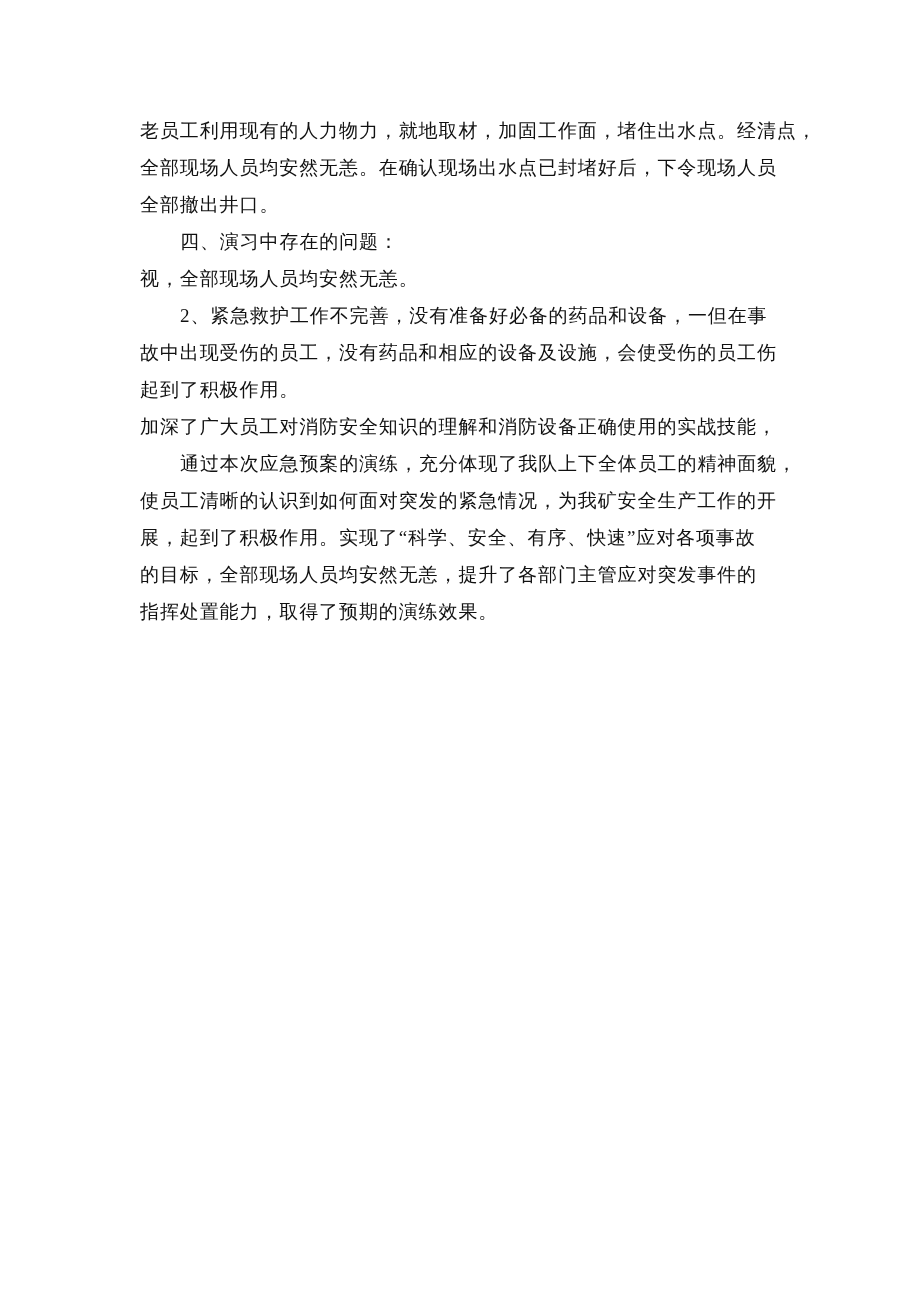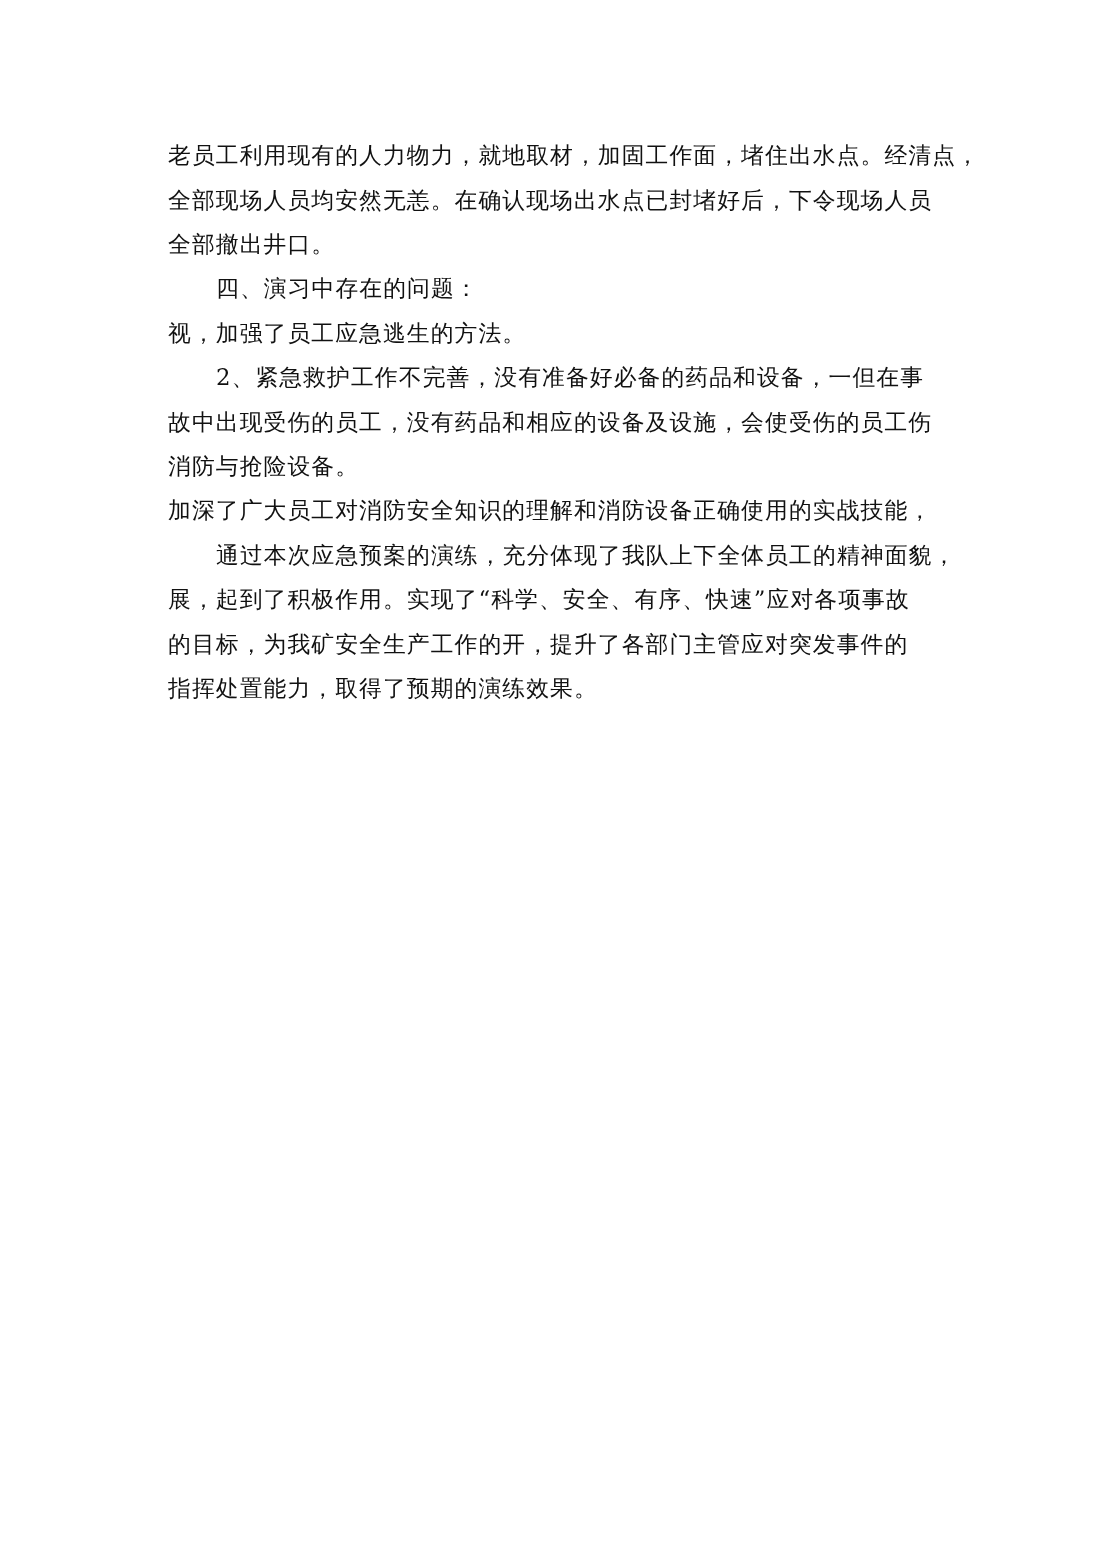--- a/index.html
+++ b/index.html
@@ -21,20 +21,21 @@
       font-family: "DejaVu Serif", "Liberation Serif", serif;
       font-size: 19px;
       line-height: 37px;
       color: #111111;
       letter-spacing: 0.9px;
     }
     .para {
       margin: 0;
       text-align: justify;
       text-align-last: left;
+      font-family: Liberation Serif, serif;
     }
     .indent {
       text-indent: 40px;
     }
     .line {
       display: block;
       white-space: nowrap;
     }
   </style>
 </head>
@@ -47,31 +48,32 @@
     <span class="line">全部现场人员均安然无恙。在确认现场出水点已封堵好后，下令现场人员</span>
     <span class="line">全部撤出井口。</span>
   </p>
 
   <p class="para indent">
     <span class="line">四、演习中存在的问题：</span>
   </p>
 
 
   <p class="para">
-    <span class="line">视，加强了员工应急逃生的方法。</span>
+    <span class="line">视，全部现场人员均安然无恙。</span>
   </p>
 
 
   <p class="para">
     <span class="line indent">2、紧急救护工作不完善，没有准备好必备的药品和设备，一但在事</span>
     <span class="line">故中出现受伤的员工，没有药品和相应的设备及设施，会使受伤的员工伤</span>
-    <span class="line">消防与抢险设备。</span>
+    <span class="line">起到了积极作用。</span>
   </p>
 
   <p class="para">
     <span class="line">加深了广大员工对消防安全知识的理解和消防设备正确使用的实战技能，</span>
     <span class="line indent">通过本次应急预案的演练，充分体现了我队上下全体员工的精神面貌，</span>
+    <span class="line">使员工清晰的认识到如何面对突发的紧急情况，为我矿安全生产工作的开</span>
     <span class="line">展，起到了积极作用。实现了“科学、安全、有序、快速”应对各项事故</span>
-    <span class="line">的目标，为我矿安全生产工作的开，提升了各部门主管应对突发事件的</span>
+    <span class="line">的目标，全部现场人员均安然无恙，提升了各部门主管应对突发事件的</span>
     <span class="line">指挥处置能力，取得了预期的演练效果。</span>
   </p>
 
 </div>
 
 </body></html>

